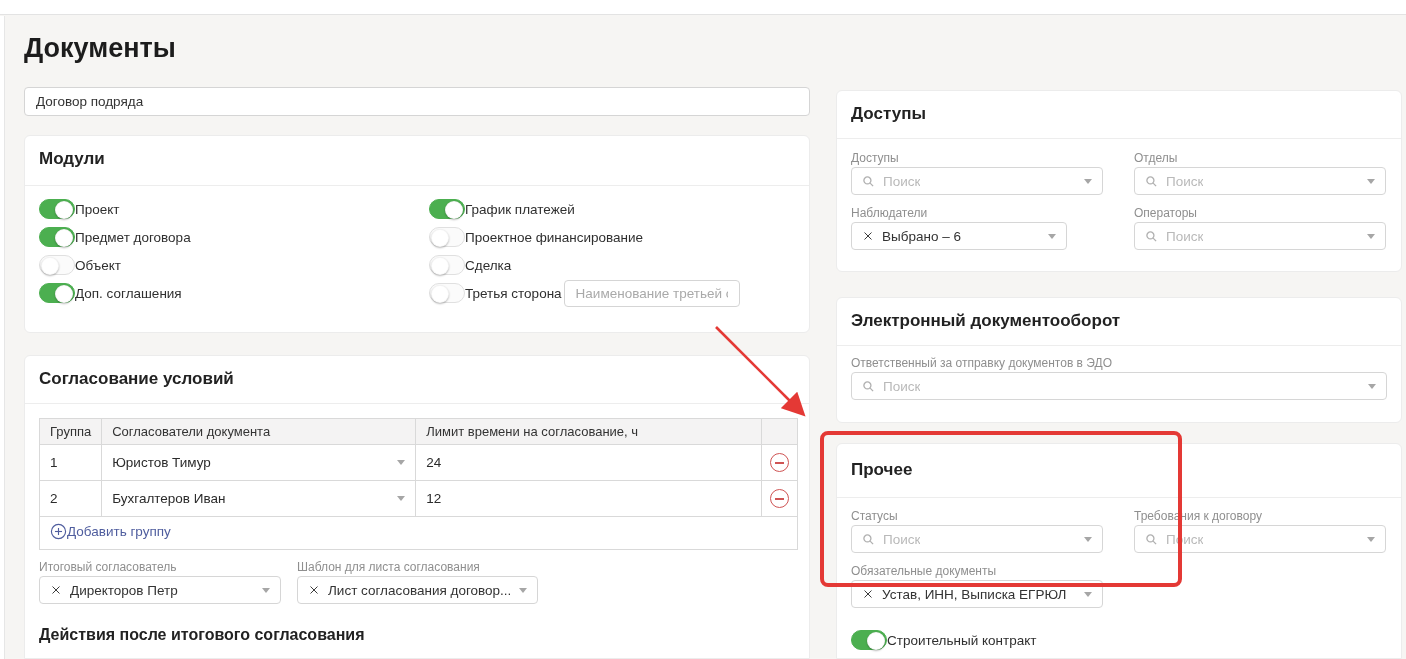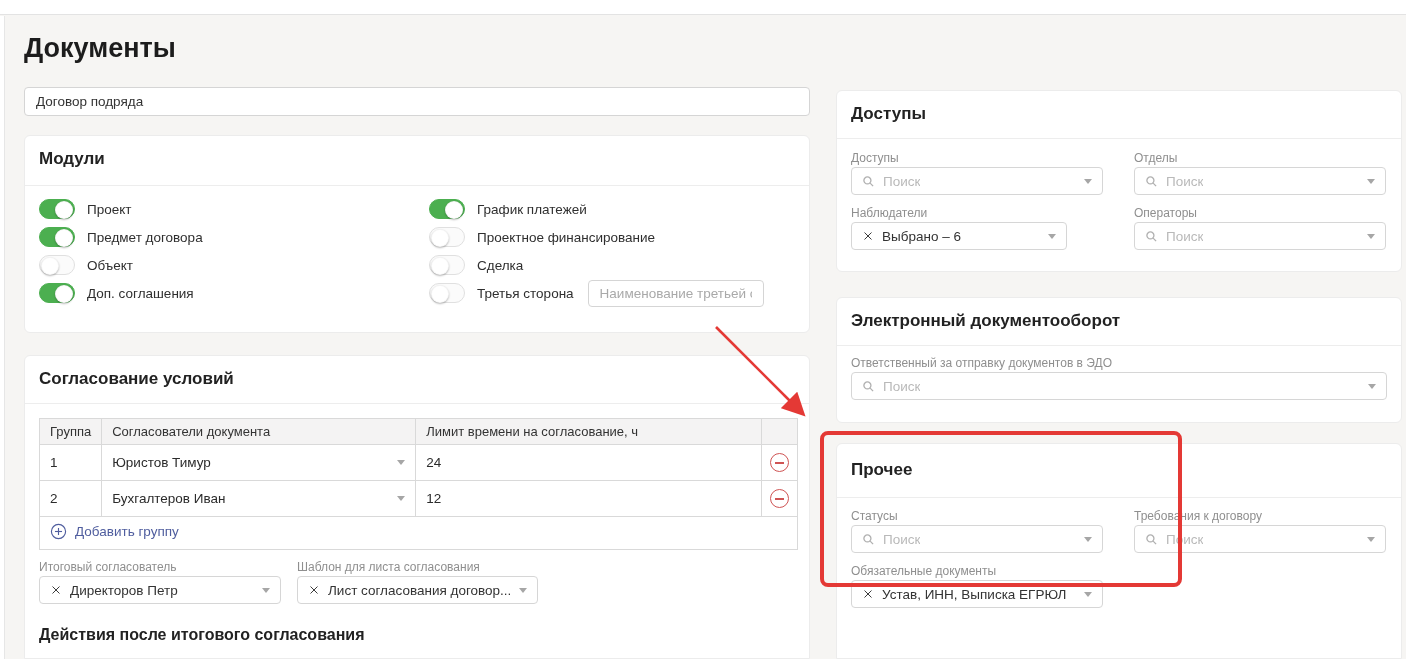--- a/index.html
+++ b/index.html
@@ -17,21 +17,21 @@
   .text-input {
     position:absolute; background:#fff; border:1px solid #d5d5d5; border-radius:4px;
     font-family:"Liberation Sans", sans-serif; font-size:13.5px; color:#333; padding:0 11px; outline:none;
   }
   .text-input::placeholder { color:#a9a9a9; }
 
   .panel { position:absolute; background:#fff; border:1px solid #ececec; border-radius:6px; }
   .panel-title { position:absolute; left:14px; top:13px; font-size:17px; font-weight:700; color:#222; white-space:nowrap; }
   .divider { position:absolute; left:0; right:0; height:1px; background:#ededed; }
 
-  .trow { position:absolute; display:flex; align-items:center; gap:12px; font-size:13.5px; color:#2f2f2f; height:24px; }
+  .trow { position:absolute; display:flex; align-items:center; gap:0; font-size:13.5px; color:#2f2f2f; height:24px; }
   .toggle { display:inline-block; width:36px; height:20px; border-radius:10px; background:#fbfbfb; border:1px solid #e0e0e0; position:relative; flex:none; cursor:pointer; }
   .toggle::after { content:""; position:absolute; width:16px; height:16px; border-radius:50%; background:#fff; top:1px; left:1px; box-shadow:0 1px 2px rgba(0,0,0,.28); border:1px solid rgba(0,0,0,.04); }
   .toggle.on { background:#4caf50; border-color:#4caf50; }
   .toggle.on::after { left:auto; right:1px; }
 
   .flabel { position:absolute; font-size:12px; color:#8f8f8f; white-space:nowrap; }
 
   .sel { position:absolute; height:28px; background:#fff; border:1px solid #d6d6d6; border-radius:4px;
          display:flex; align-items:center; gap:8px; padding:10px 10px; font-size:13.5px; cursor:pointer; }
   .sel .ph { color:#b9b9b9; white-space:nowrap; overflow:hidden; text-overflow:clip; }
@@ -42,21 +42,21 @@
 
   table.atable { position:absolute; left:14px; top:62px; border-collapse:collapse; table-layout:fixed; }
   .atable th { background:#f4f3f3; font-weight:400; font-size:13px; color:#333; text-align:left; padding:5px 10px; border:1px solid #d9d9d9; height:26px; }
   .atable td { border:1px solid #d9d9d9; font-size:13.5px; color:#2b2b2b; padding:0 10px; height:36px; background:#fff; }
   .atable td.appr { position:relative; }
   .appr .caret { position:absolute; right:10px; top:15px; margin:0; }
   .atable td.act { text-align:center; padding:0; }
   .minus-btn { display:inline-block; width:19px; height:19px; border:1px solid #cf5454; border-radius:50%; position:relative; vertical-align:middle; cursor:pointer; }
   .minus-btn::after { content:""; position:absolute; left:4px; right:4px; top:8px; height:1.5px; background:#cf5454; }
   td.addcell { height:33px; }
-  .add-link { color:#4f5d9e; font-size:13.5px; display:inline-flex; align-items:center; gap:8px; cursor:pointer; }
+  .add-link { color:#4f5d9e; font-size:13.5px; display:inline-flex; align-items:center; cursor:pointer; }
   .plus-icon { width:17px; height:17px; stroke:#4f5d9e; stroke-width:1.6; fill:none; flex:none; }
 
   .sub-title { position:absolute; left:14px; font-size:16px; font-weight:700; color:#222; white-space:nowrap; }
 
   .anno-rect { position:absolute; left:820px; top:431px; width:362px; height:156px; border:4px solid #e43935; border-radius:8px; z-index:60; pointer-events:none; }
   .anno-arrow { position:absolute; left:702px; top:317px; z-index:60; pointer-events:none; }
 </style>
 </head>
 <body>
 
@@ -268,20 +268,24 @@
   <div class="flabel" style="left:14px; top:120px;">Обязательные документы</div>
   <div class="sel" style="left:14px; top:136px; width:252px;">
     <svg class="clear" viewBox="0 0 24 24">
         <line x1="5" y1="5" x2="19" y2="19"></line>
         <line x1="19" y1="5" x2="5" y2="19"></line>
       </svg>
     <span class="val">Устав, ИНН, Выписка ЕГРЮЛ</span>
     <span class="caret"></span>
   </div>
 
+  <div class="trow" style="left:14px; top:184px;">
+    <span class="toggle on"></span>
+    <span>Строительный контракт</span>
+  </div>
 </div>
 
 <div class="anno-rect"></div>
 <svg class="anno-arrow" width="120" height="112">
   <defs>
     <marker id="ah" markerWidth="9" markerHeight="9" refX="6" refY="4.5" orient="auto">
       <path d="M0,0 L9,4.5 L0,9 z" fill="#e43935"></path>
     </marker>
   </defs>
   <line x1="14" y1="10" x2="98" y2="94" stroke="#e43935" stroke-width="2.6" marker-end="url(#ah)"></line>

